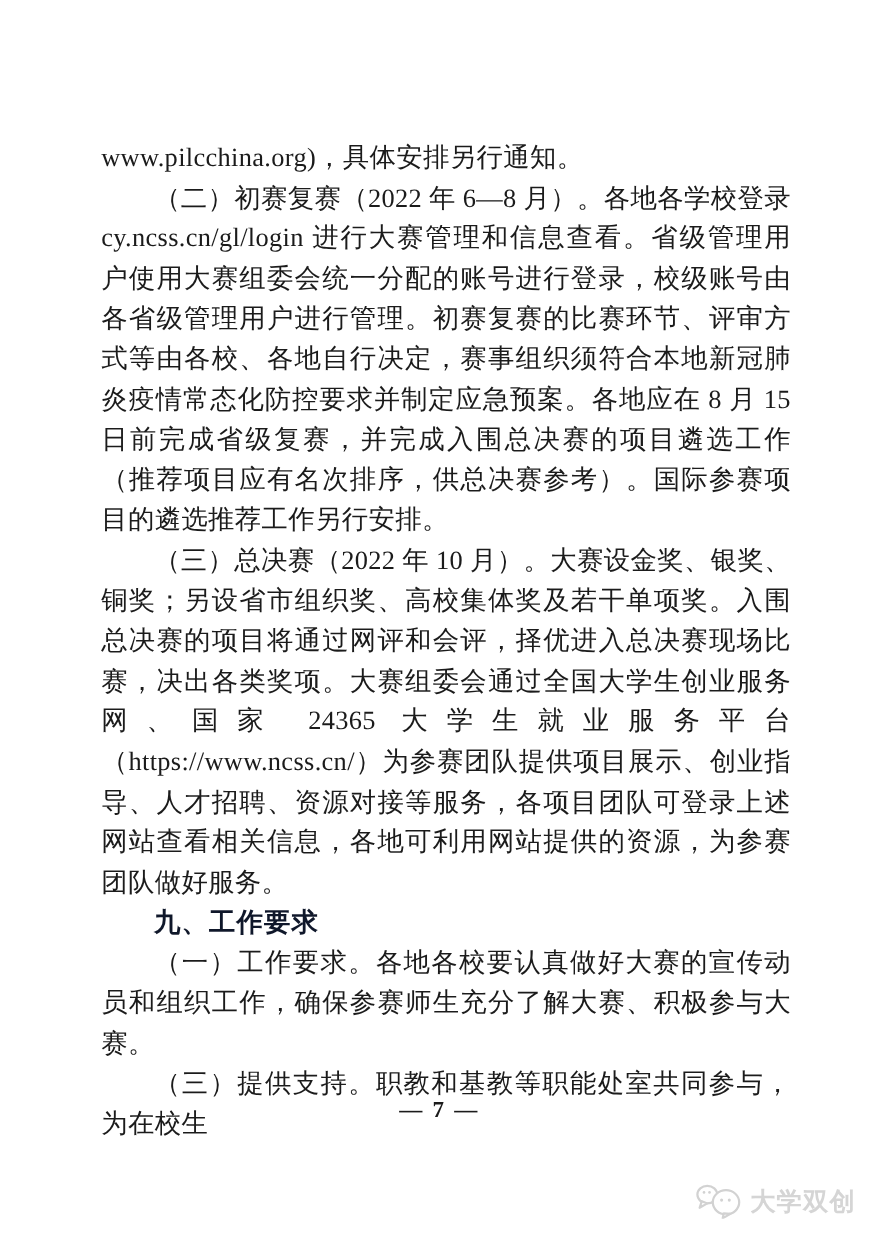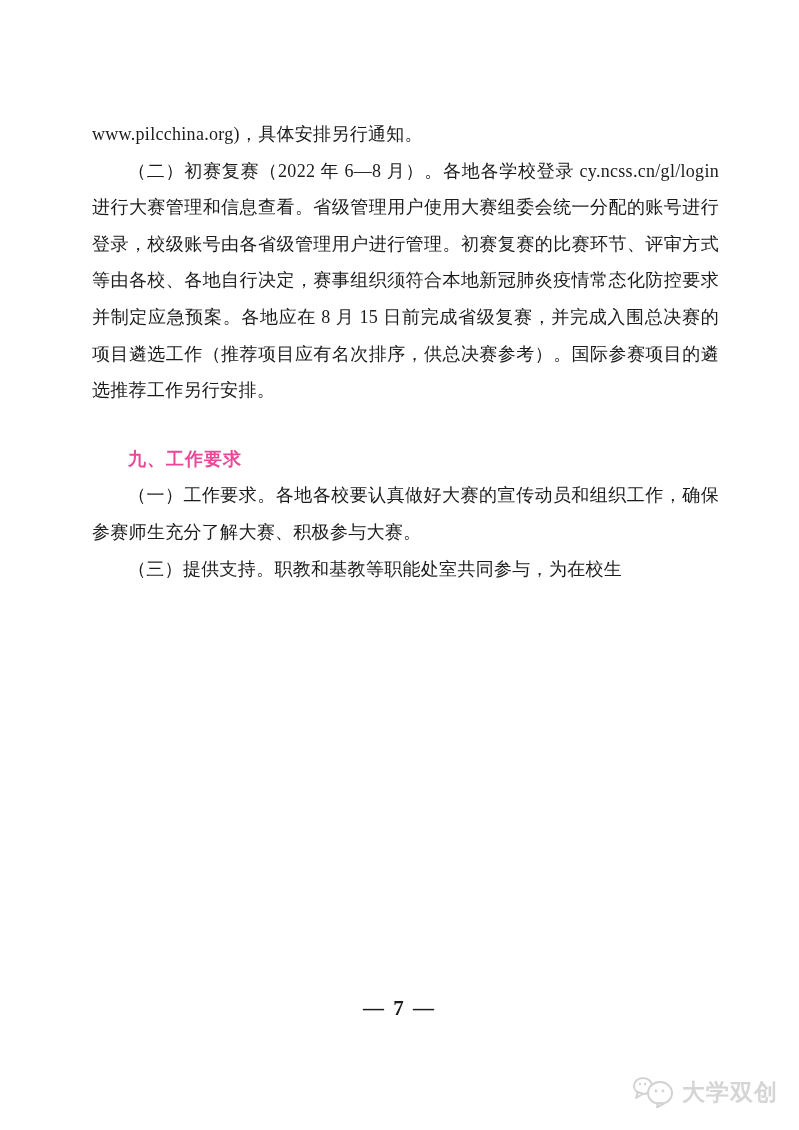--- a/index.html
+++ b/index.html
@@ -14,37 +14,36 @@
     position: absolute;
     left: 0; top: 0;
     width: 799px;
     height: 1130px;
     background: #ffffff;
     overflow: hidden;
   }
   .content {
     position: absolute;
     left: 92px;
-    top: 116px;
+    top: 126px;
     width: 627px;
-    font-size: 18px;
+    font-size: 24px;
     line-height: 36.6px;
     color: #1b1b1b;
     text-align: justify;
     letter-spacing: 0.3px;
   }
   .para { margin: 0; }
   .para.indent { text-indent: 2em; }
   .para.heading {
     font-family: "Liberation Sans", "DejaVu Sans", sans-serif;
     font-weight: bold;
     text-indent: 2em;
     letter-spacing: 1px;
-    color: #ec4899;
-    margin-top: 32px;
+    color: #0f172a;
   }
   .page-number {
     position: absolute;
     top: 996px;
     left: 0;
     width: 799px;
     text-align: center;
     font-size: 21px;
     font-weight: bold;
     color: #1b1b1b;
@@ -68,20 +67,21 @@
   .wm-icon svg { display: block; }
 </style>
 </head>
 <body>
 
 <div class="page">
 
   <div class="content">
     <p class="para">www.pilcchina.org)，具体安排另行通知。</p>
     <p class="para indent">（二）初赛复赛（2022 年 6—8 月）。各地各学校登录 cy.ncss.cn/gl/login 进行大赛管理和信息查看。省级管理用户使用大赛组委会统一分配的账号进行登录，校级账号由各省级管理用户进行管理。初赛复赛的比赛环节、评审方式等由各校、各地自行决定，赛事组织须符合本地新冠肺炎疫情常态化防控要求并制定应急预案。各地应在 8 月 15 日前完成省级复赛，并完成入围总决赛的项目遴选工作（推荐项目应有名次排序，供总决赛参考）。国际参赛项目的遴选推荐工作另行安排。</p>
+    <p class="para indent">（三）总决赛（2022 年 10 月）。大赛设金奖、银奖、铜奖；另设省市组织奖、高校集体奖及若干单项奖。入围总决赛的项目将通过网评和会评，择优进入总决赛现场比赛，决出各类奖项。大赛组委会通过全国大学生创业服务网、国家 24365 大学生就业服务平台（https://www.ncss.cn/）为参赛团队提供项目展示、创业指导、人才招聘、资源对接等服务，各项目团队可登录上述网站查看相关信息，各地可利用网站提供的资源，为参赛团队做好服务。</p>
     <p class="para heading">九、工作要求</p>
     <p class="para indent">（一）工作要求。各地各校要认真做好大赛的宣传动员和组织工作，确保参赛师生充分了解大赛、积极参与大赛。</p>
     <p class="para indent">（三）提供支持。职教和基教等职能处室共同参与，为在校生</p>
   </div>
 
   <div class="page-number">— 7 —</div>
 
   <div class="watermark">
     <span class="wm-icon">
       <svg width="44" height="32" viewBox="0 0 44 32" xmlns="http://www.w3.org/2000/svg">

